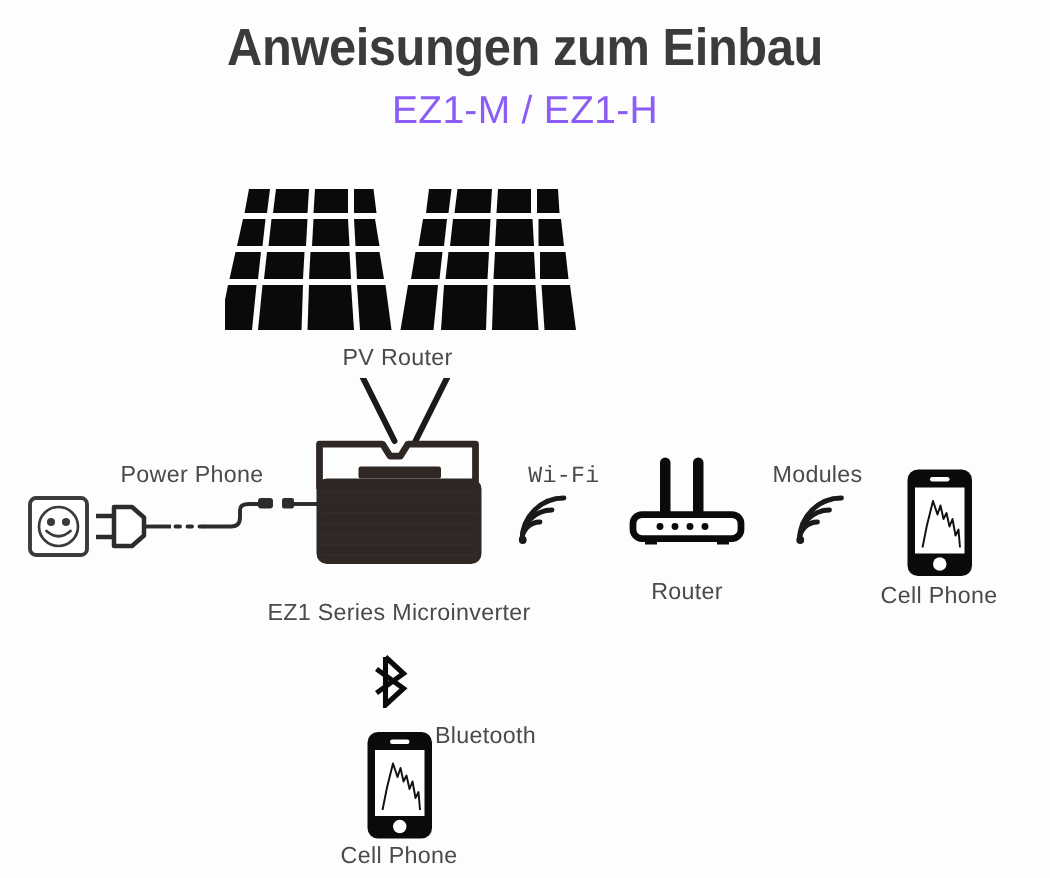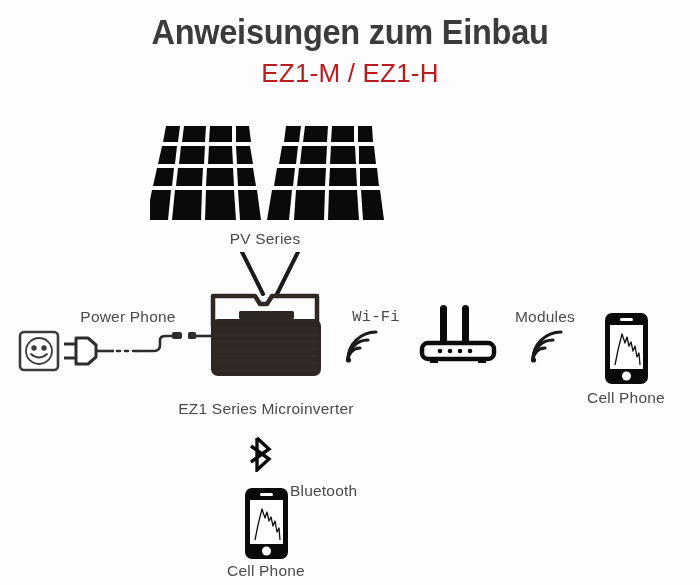--- a/index.html
+++ b/index.html
@@ -34,21 +34,21 @@
     transform: scaleX(0.93);
     transform-origin: 50% 50%;
     white-space: nowrap;
   }
   #subtitle {
     left: 0; top: 58px;
     width: 700px;
     text-align: center;
     font-size: 26px;
     font-weight: normal;
-    color: #b91c1c;
+    color: #8b5cf6;
     letter-spacing: 0.2px;
     white-space: nowrap;
   }
 
   
   .lbl {
     font-size: 15.5px;
     color: #4a4a4a;
     white-space: nowrap;
     letter-spacing: 0.2px;
@@ -112,21 +112,21 @@
 
           <path d="M-6,68 L14,68 L11,98 L-11,98 Z"></path>
           <path d="M18,68 L47,68 L46,98 L16,98 Z"></path>
           <path d="M51,68 L79,68 L81,98 L50,98 Z"></path>
           <path d="M83,68 L102,68 L106,98 L85,98 Z"></path>
         </g>
       </g>
     </svg>
   </div>
 
-  <div class="abs lbl center" style="left:185px; top:230px; width:160px;">PV Series</div>
+  <div class="abs lbl center" style="left:185px; top:230px; width:160px;">PV Router</div>
 
   <div class="abs" style="left:230px; top:252px; width:80px; height:45px;">
     <svg class="icon" width="80" height="45" viewBox="0 0 80 45" xmlns="http://www.w3.org/2000/svg">
       <line x1="12" y1="0" x2="33" y2="42" stroke="#1a1a1a" stroke-width="4" stroke-linecap="round"></line>
       <line x1="68" y1="0" x2="47" y2="42" stroke="#1a1a1a" stroke-width="4" stroke-linecap="round"></line>
     </svg>
   </div>
 
   <div class="abs" style="left:18px; top:330px; width:42px; height:42px;">
     <svg class="icon" width="42" height="42" viewBox="0 0 42 42" xmlns="http://www.w3.org/2000/svg">
@@ -205,20 +205,21 @@
       <circle cx="22" cy="48" r="2.3" fill="#0a0a0a"></circle>
       <circle cx="32" cy="48" r="2.3" fill="#0a0a0a"></circle>
       <circle cx="42" cy="48" r="2.3" fill="#0a0a0a"></circle>
       <circle cx="52" cy="48" r="2.3" fill="#0a0a0a"></circle>
 
       <rect x="12" y="55" width="8" height="5" fill="#0a0a0a"></rect>
       <rect x="60" y="55" width="8" height="5" fill="#0a0a0a"></rect>
     </svg>
   </div>
 
+  <div class="abs lbl center" style="left:408px; top:386px; width:100px;">Router</div>
 
   <div class="abs lbl center" style="left:505px; top:308px; width:80px;">Modules</div>
 
   <div class="abs" style="left:529px; top:330px; width:34px; height:34px;">
     <svg class="icon" width="34" height="34" viewBox="0 0 34 34" xmlns="http://www.w3.org/2000/svg">
       <g fill="none" stroke="#1a1a1a" stroke-linecap="round">
         <path d="M4,30 A12,12 0 0,1 16,18" stroke-width="3.2"></path>
         <path d="M4,30 A20,20 0 0,1 24,10" stroke-width="3.2"></path>
         <path d="M4,30 A28,28 0 0,1 32,2" stroke-width="3.2"></path>
       </g>

